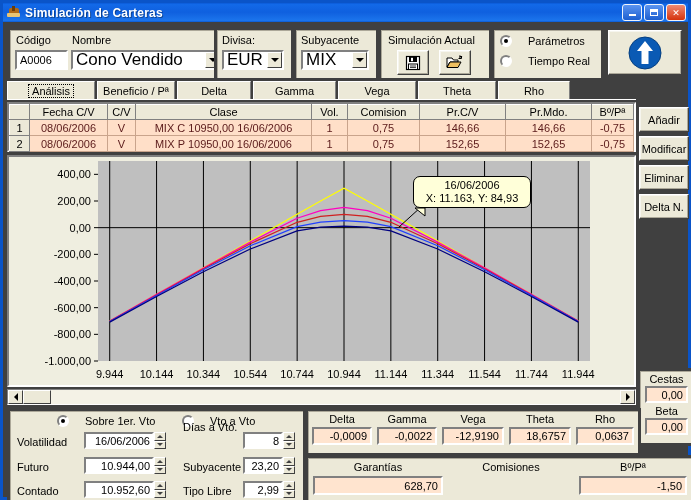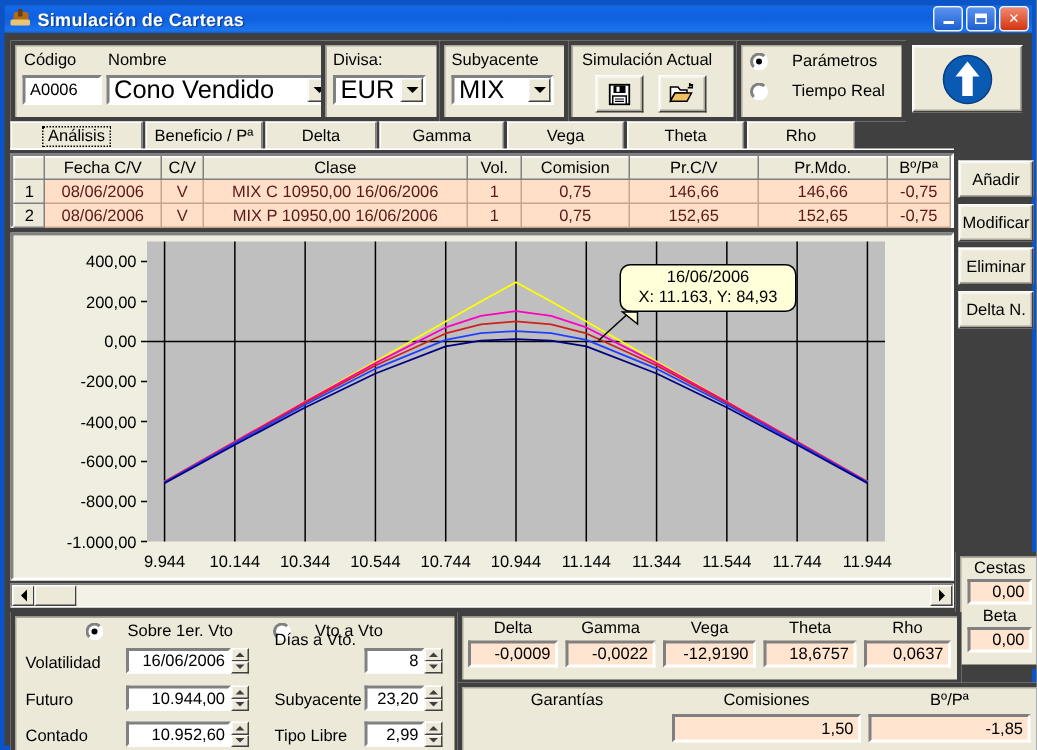--- a/index.html
+++ b/index.html
@@ -487,25 +487,25 @@
       </div>
 
     <div style="position:absolute;left:268px;top:2px;width:58px;text-align:center;" class="lbl">Rho</div>
     <div class="tfield ro" style="position:absolute;left:268px;top:16px;width:58px;height:18px;justify-content:flex-end;">
         <span>0,0637</span>
       </div>
   </div>
 
   <div class="grp" style="left:302px;top:452px;width:385px;height:44px;">
     <div style="position:absolute;left:5px;top:3px;width:130px;text-align:center;" class="lbl">Garantías</div>
+    <div class="tfield ro" style="position:absolute;left:5px;top:18px;width:130px;height:19px;justify-content:flex-end;">
+        <span>628,70</span>
+      </div>
 
     <div style="position:absolute;left:140px;top:3px;width:126px;text-align:center;" class="lbl">Comisiones</div>
-    <div class="tfield ro" style="position:absolute;left:140px;top:18px;width:126px;height:19px;justify-content:flex-end;">
-        <span>1,50</span>
-      </div>
 
     <div style="position:absolute;left:271px;top:3px;width:108px;text-align:center;" class="lbl">Bº/Pª</div>
     <div class="tfield ro" style="position:absolute;left:271px;top:18px;width:108px;height:19px;justify-content:flex-end;">
-        <span>-1,85</span>
+        <span>-1,50</span>
       </div>
   </div>
 
 </div>
 
 </body></html>

